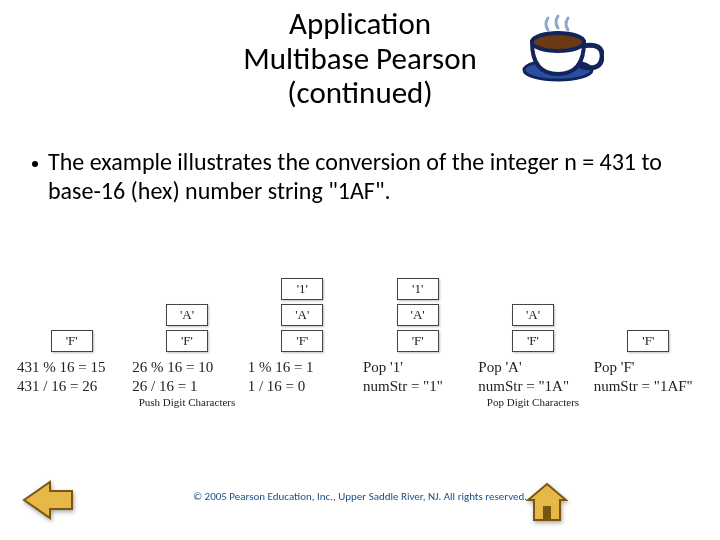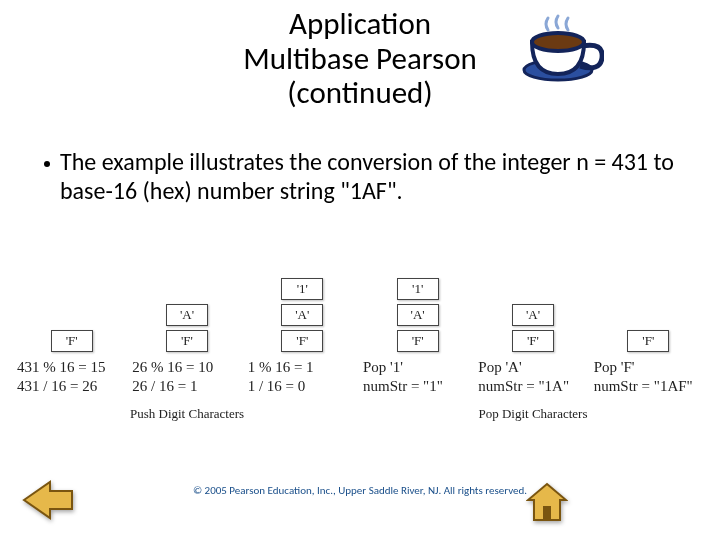--- a/index.html
+++ b/index.html
@@ -31,21 +31,21 @@
   .cup {
     position: absolute;
     top: 12px;
     right: 24px;
     width: 86px;
     height: 78px;
   }
   .body {
     position: absolute;
     top: 148px;
-    left: 44px;
+    left: 32px;
     width: 660px;
   }
   .bullet-row {
     display: flex;
     align-items: flex-start;
   }
   .bullet-dot {
     width: 6px;
     height: 6px;
     background: #000;
@@ -99,28 +99,27 @@
     line-height: 1.28;
     text-align: left;
     width: 100%;
     padding-left: 6px;
     white-space: pre;
     min-height: 34px;
   }
   .sec-labels {
     display: flex;
     width: 100%;
-    margin-top: 10px;
-    font-size: 13px;
+    font-size: 11px;
   }
   .sec-labels > div:first-child { flex: 1; text-align: center; }
   .sec-labels > div:last-child  { flex: 1; text-align: center; }
   .copy {
     position: absolute;
-    bottom: 42px;
+    bottom: 36px;
     left: 0;
     width: 720px;
     text-align: center;
     font-size: 11px;
     line-height: 1.15;
     color: #1a4f8a;
   }
   .nav-prev, .nav-home {
     position: absolute;
     bottom: 14px;

